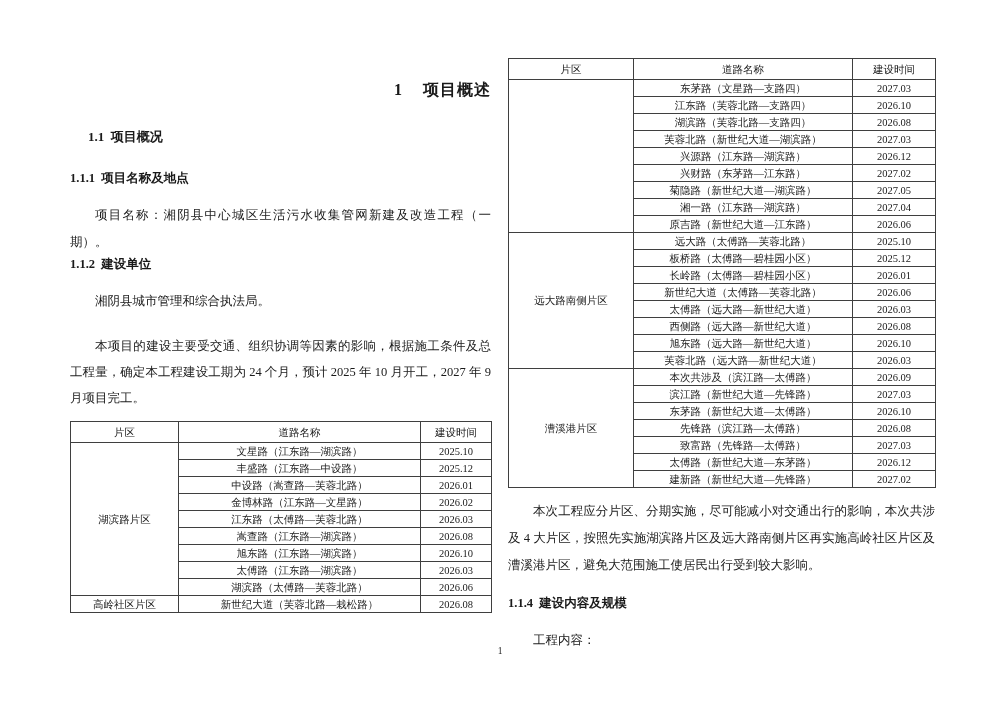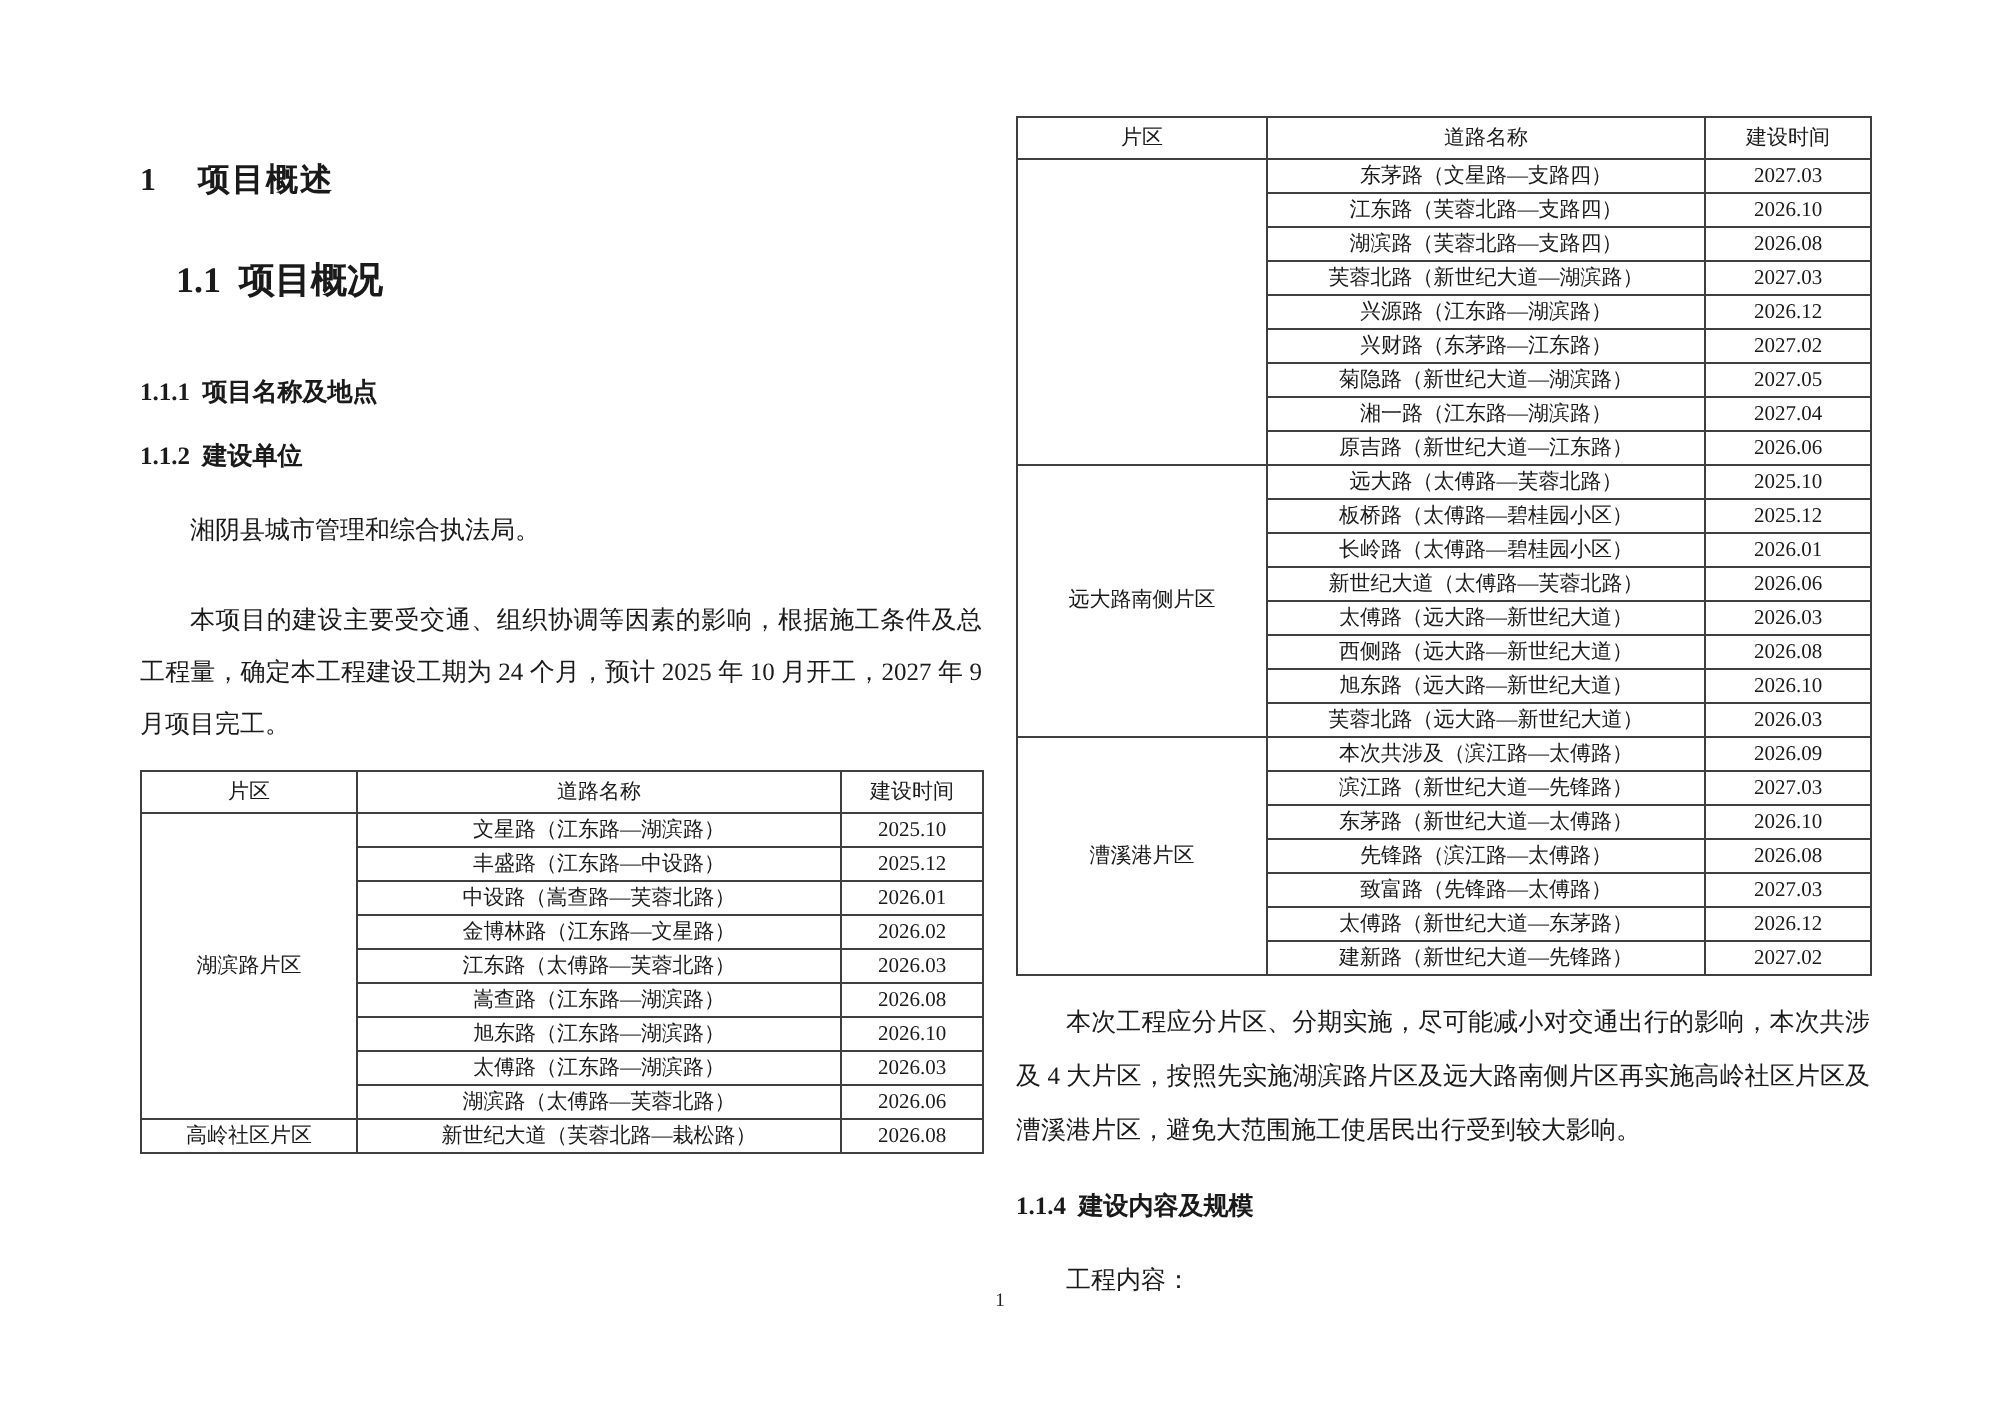--- a/index.html
+++ b/index.html
@@ -10,26 +10,26 @@
     position: relative;
     overflow: hidden;
     font-family: "Liberation Serif", "DejaVu Serif", serif;
     color: #1a1a1a;
   }
   .col { position: absolute; }
   .col-left  { left: 70px;  top: 80px;  width: 421px; }
   .col-right { left: 508px; top: 58px;  width: 427px; }
 
   .doc-title {
-    font-size: 16px; font-weight: bold; text-align: left;
+    font-size: 16px; font-weight: bold; text-align: right;
     white-space: pre; margin: 0 0 27px 0; letter-spacing: 1px;
   }
   .h2 {
-    font-size: 18px; font-weight: bold; white-space: pre;
-    margin: 0 0 36px 0; padding-left: 18px;
+    font-size: 13px; font-weight: bold; white-space: pre;
+    margin: 0 0 24px 0; padding-left: 18px;
   }
   .h3 {
     font-size: 12.5px; font-weight: bold; white-space: pre;
     margin: 0 0 15px 0;
   }
   .para {
     font-size: 12.5px; line-height: 26px; text-align: justify;
     text-indent: 2em; margin: 0;
   }
   .para.tight { line-height: 27px; }
@@ -56,20 +56,21 @@
     text-align: center; font-size: 9.5px; color: #222;
   }
 </style>
 </head>
 <body>
 
 <div class="col col-left">
   <div class="doc-title">1    项目概述</div>
   <div class="h2">1.1  项目概况</div>
   <div class="h3">1.1.1  项目名称及地点</div>
+  <p class="para tight mb-sm">项目名称：湘阴县中心城区生活污水收集管网新建及改造工程（一期）。</p>
   <div class="h3">1.1.2  建设单位</div>
   <p class="para tight mb-md">湘阴县城市管理和综合执法局。</p>
   <p class="para mb-lg">本项目的建设主要受交通、组织协调等因素的影响，根据施工条件及总工程量，确定本工程建设工期为 24 个月，预计 2025 年 10 月开工，2027 年 9 月项目完工。</p>
   <table class="schedule">
     <colgroup>
         <col style="width:108px">
         <col style="width:242px">
         <col style="width:71px">
       </colgroup>
     <thead>

